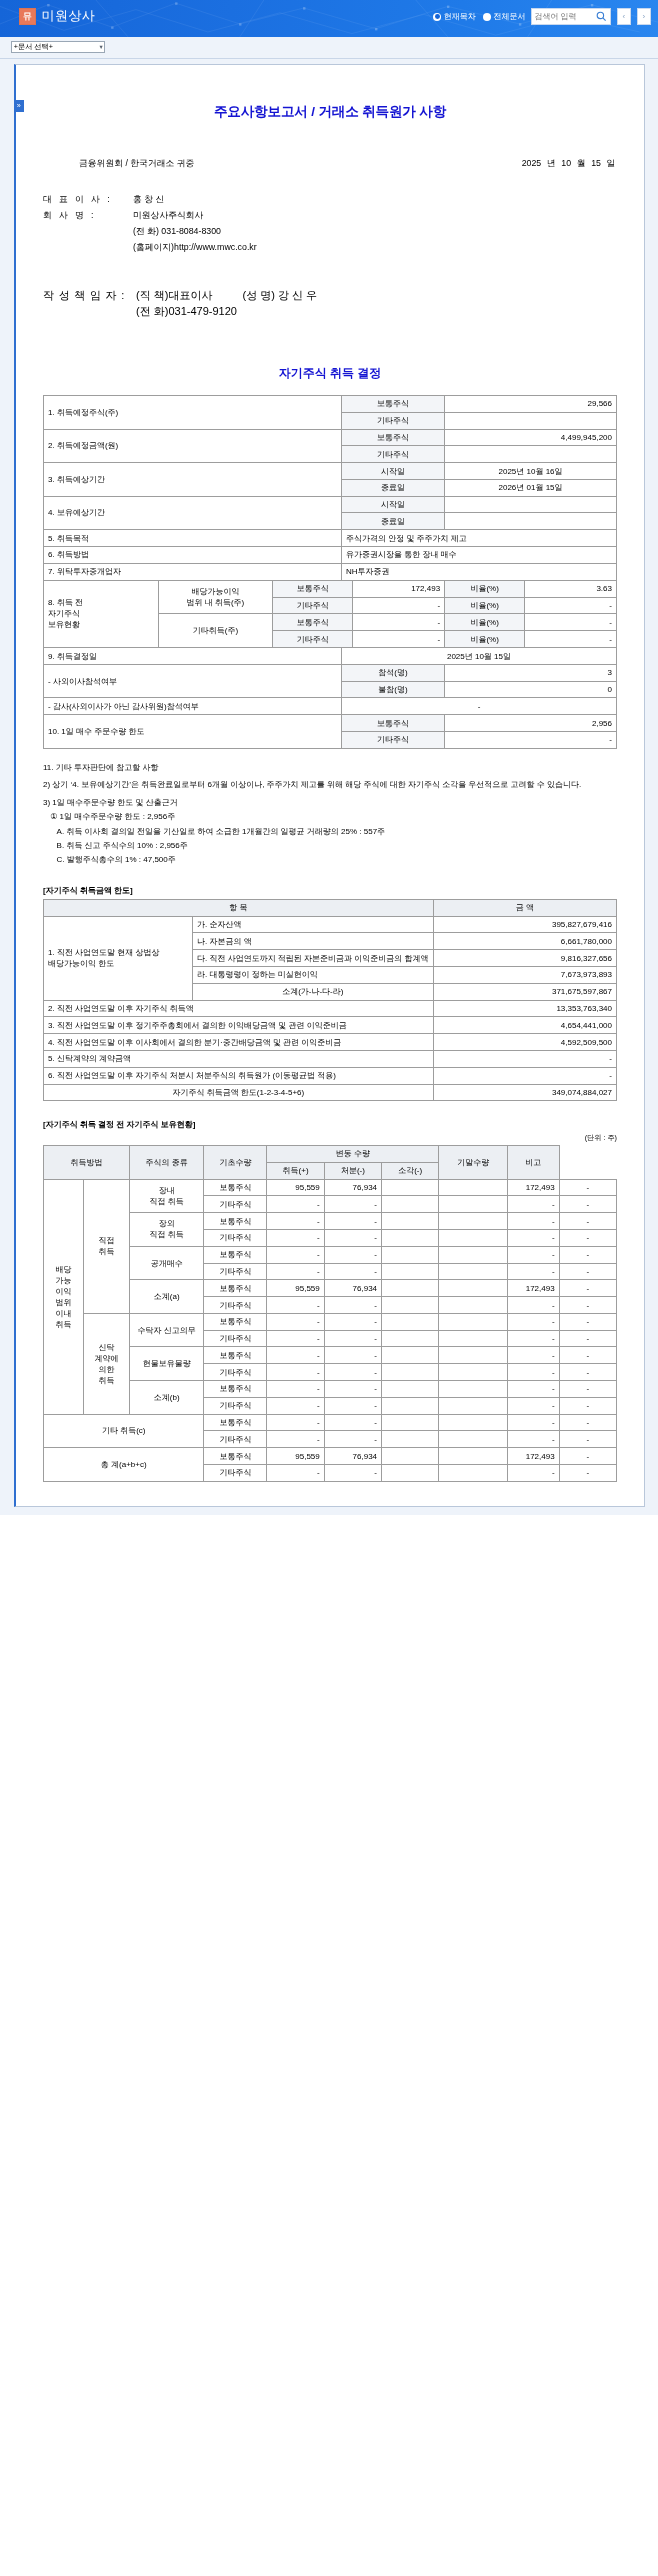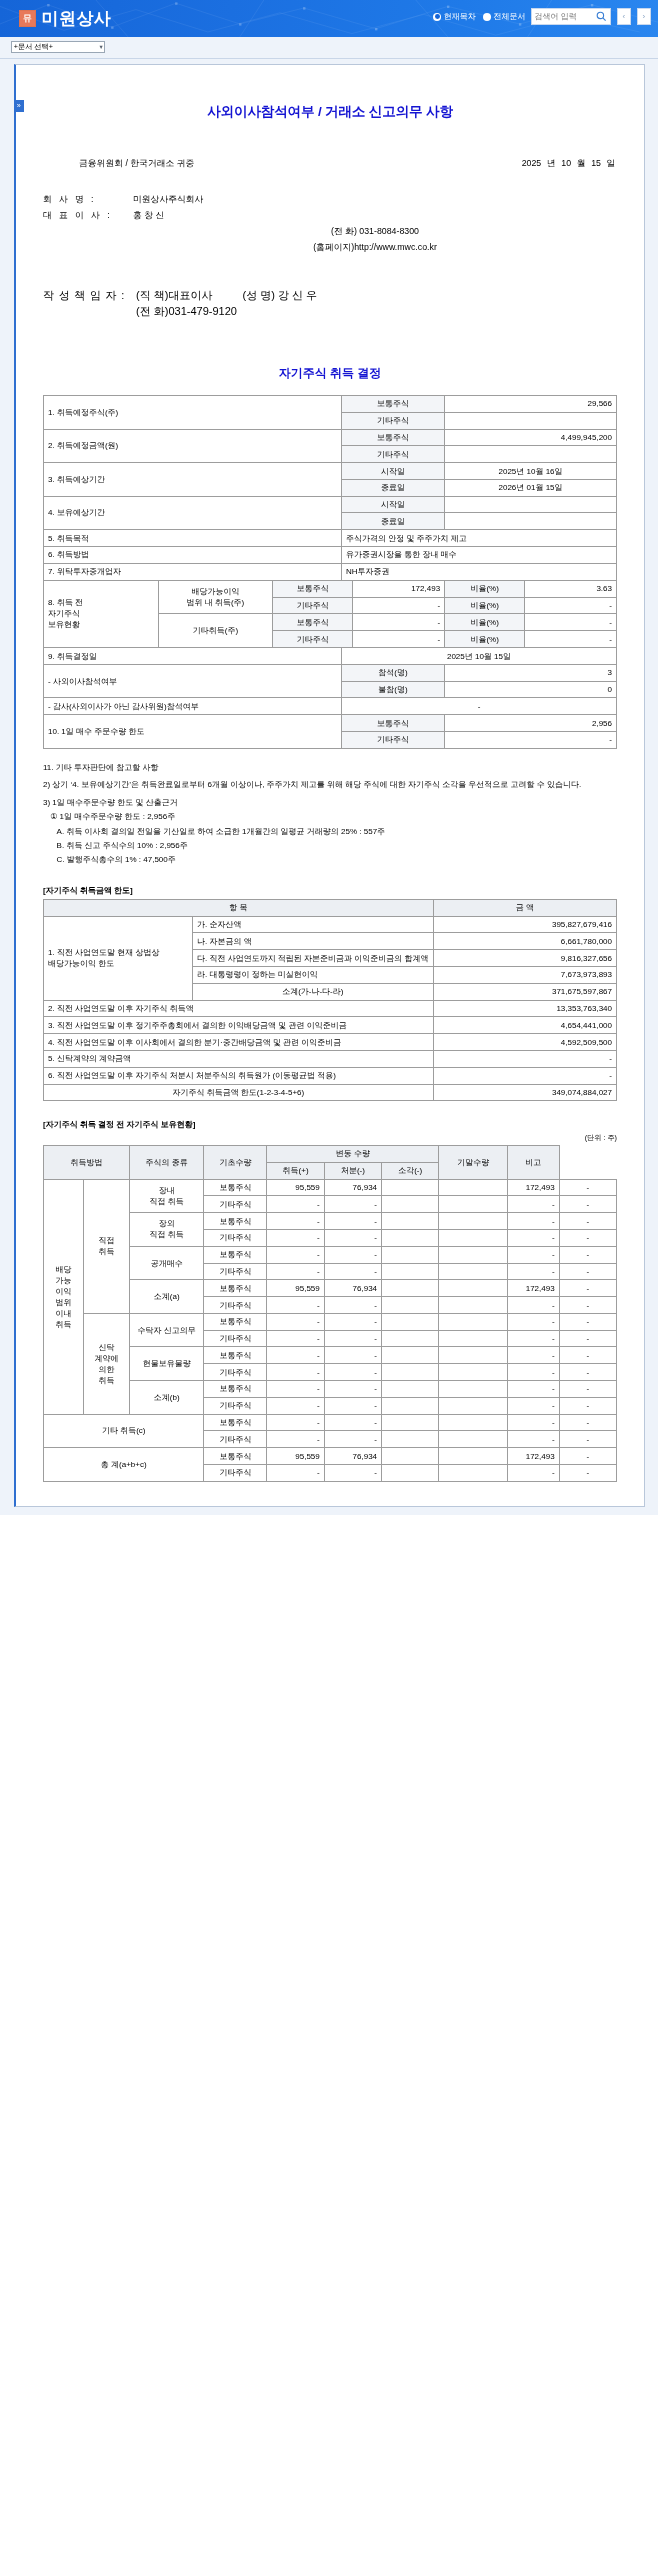--- a/index.html
+++ b/index.html
@@ -16,30 +16,30 @@
     background:linear-gradient(95deg,#1565d8 0%,#1b6fe0 35%,#1f7ae8 70%,#2a86ef 100%);
     overflow:hidden;
   }
   .topbar .net{ position:absolute; inset:0; opacity:.35; }
   .brand{ position:absolute; left:19px; top:7.2px; display:flex; align-items:center; gap:5.6px; }
   .logo-sq{
     width:17px; height:17px; background:#e8795a; border:0.8px solid #d9毛;
     border:0.8px solid #dd7352;
     color:#fff; font-size:8.8px; font-weight:bold; line-height:15px; text-align:center;
   }
-  .brand-name{ color:#fff; font-size:17px; font-weight:bold; letter-spacing:0.4px; }
+  .brand-name{ color:#fff; font-size:13px; font-weight:normal; letter-spacing:0.4px; }
 
   .topright{ position:absolute; right:8px; top:8px; display:flex; align-items:center; gap:5.6px; }
   .radio-grp{ display:flex; align-items:center; gap:7.2px; }
   .radio-item{ display:flex; align-items:center; gap:2.4px; color:#fff; font-size:8px; white-space:nowrap; }
   .radio-dot{ width:8px; height:8px; border-radius:50%; background:#fff; display:inline-block; position:relative; }
   .radio-dot.on::after{ content:""; position:absolute; left:1.6px; top:1.6px; width:4.8px; height:4.8px; border-radius:50%; background:#1565d8; }
   .searchbox{ position:relative; width:80px; height:17px; background:#fff; border:0.8px solid #c8d8ee; }
   .searchbox input{ border:0; outline:0; width:58px; height:15px; padding:0 2.4px; font-size:8px; color:#999;
-    font-family:Liberation Sans, sans-serif; background:transparent; }
+    font-family:Liberation Serif, serif; background:transparent; }
   .searchbox .mag{ position:absolute; right:3.2px; top:2.4px; }
   .navbtn{ width:14.4px; height:17px; background:#fff; border:0.8px solid #c8d8ee; color:#8aa4c4;
     font-size:8px; line-height:15px; text-align:center; cursor:pointer; }
 
   
   .selstrip{ background:#eef3fa; padding:4px 0 4.8px 11.2px; border-bottom:0.8px solid #c9d6e8; }
   .docselect{ width:94px; height:12px; border:0.8px solid #9aa7b5; background:#fff;
     font-size:7.2px; padding:0 1.6px; color:#000; font-family:"Liberation Sans",sans-serif;
     display:flex; align-items:center; justify-content:space-between;gap:27px; }
   .docselect .cv{ color:#5a6470; font-size:6.4px; }
@@ -61,21 +61,21 @@
     margin:21px 0 0 0; letter-spacing:-0.2px;
   }
   .authority{ margin-top:37px; font-size:8.8px;margin-left:36px; }
   .authority-row{ display:flex; justify-content:space-between; align-items:baseline; }
   .date-line span{ margin:0 1.6px; }
 
   .company{ margin-top:21px; font-size:8.8px; line-height:16px; }
   .crow{ display:flex; }
   .clabel{ width:90px; letter-spacing:2.4px; }
   .cval{ flex:1; }
-  .csub{ margin-left:90px;text-align:center; }
+  .csub{ margin-left:90px; }
 
   .writer{ margin-top:32px; font-size:11px; line-height:16px; }
   .wlabel{ width:90px; display:inline-block; letter-spacing:0.8px; }
 
   h2.sectitle{
     text-align:center; color:#1414d2; font-size:12px; font-weight:bold; margin:46px 0 12.8px 0;
   }
 
   
   table.grid{ width:100%; border-collapse:collapse; font-size:8px; }
@@ -149,44 +149,44 @@
   <div class="docselect">
     <span>+문서 선택+</span>
     <span class="cv">▾</span>
   </div>
 </div>
 
 <div class="stage">
 <div class="sheet">
   <div class="sidetab">»</div>
 
-  <h1 class="doctitle">사외이사참석여부 / 거래소 신고의무 사항</h1>
+  <h1 class="doctitle">주요사항보고서 / 거래소 취득원가 사항</h1>
 
   <div class="authority">
     <div class="authority-row">
       <div>금융위원회 / 한국거래소 귀중</div>
       <div class="date-line">
         <span>2025</span>
         <span>년</span>
         <span>10</span>
         <span>월</span>
         <span>15</span>
         <span>일</span>
       </div>
     </div>
   </div>
 
   <div class="company">
     <div class="crow">
+      <div class="clabel">대 표 이 사 :</div>
+      <div class="cval">홍 창 신</div>
+    </div>
+    <div class="crow">
       <div class="clabel">회  사  명 :</div>
       <div class="cval">미원상사주식회사</div>
-    </div>
-    <div class="crow">
-      <div class="clabel">대 표 이 사 :</div>
-      <div class="cval">홍 창 신</div>
     </div>
     <div class="csub">(전 화) 031-8084-8300</div>
     <div class="csub">(홈페이지)http://www.mwc.co.kr</div>
   </div>
 
   <div class="writer">
     <div>
       <span class="wlabel">작 성 책 임 자 :</span>
       <span>(직  책)</span><span>대표이사</span>
       <span style="margin-left:27px">(성  명)</span>

